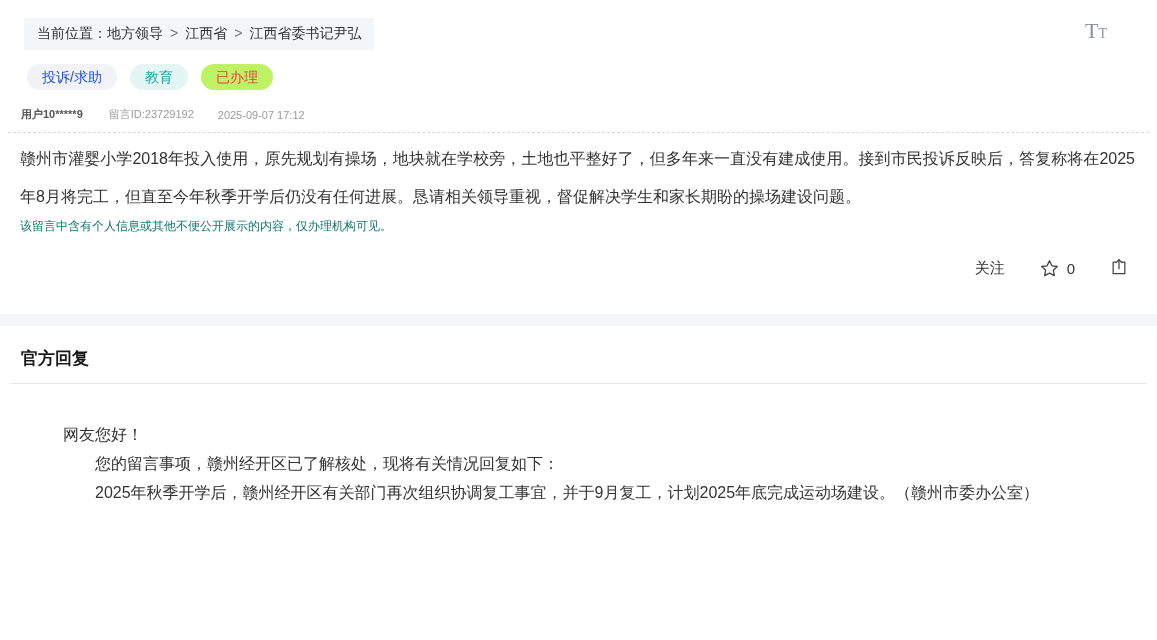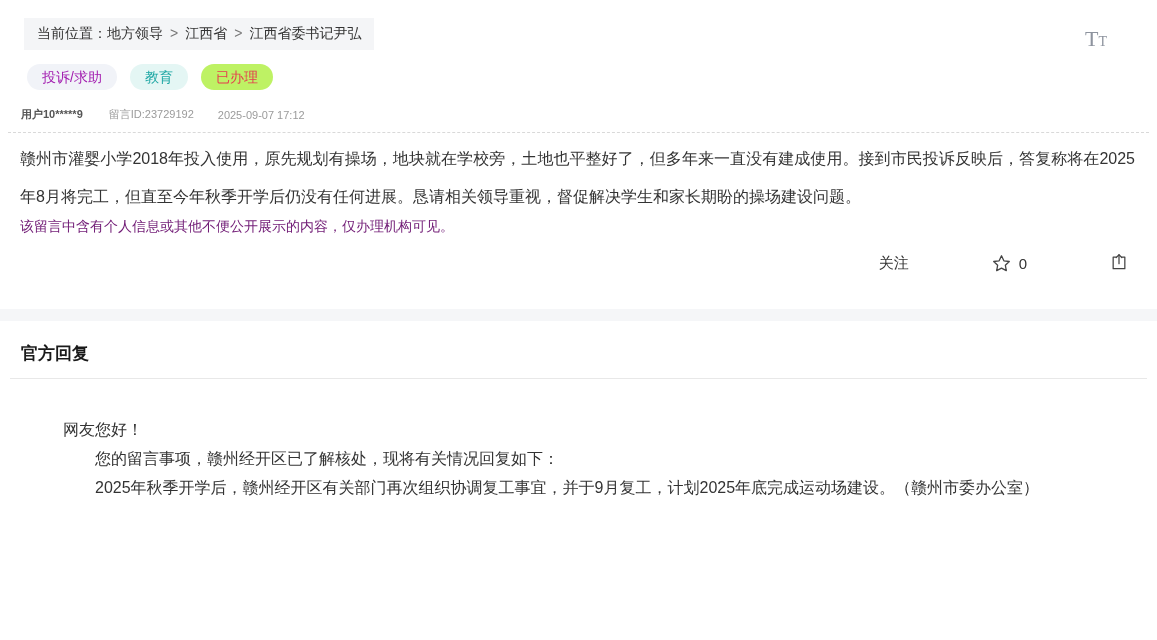--- a/index.html
+++ b/index.html
@@ -19,21 +19,21 @@
     padding: 7px 13px;
     background: #f4f5f7;
     font-size: 14px;
     color: #333;
   }
   .breadcrumb-bar a { color: #333; text-decoration: none; cursor: pointer; }
   .breadcrumb-bar .sep { color: #777; margin: 0 7px; }
 
   
   .font-toggle {
-    position: absolute; top: 28px; right: 50px;
+    position: absolute; top: 20px; right: 50px;
     color: #8d939e; cursor: pointer; line-height: 1;
     font-family: "Liberation Serif", "DejaVu Serif", serif;
   }
   .font-toggle .big { font-size: 22px; }
   .font-toggle .small { font-size: 14px; }
 
   
   .title-row {
     margin: 14px 24px 0 14px;
     display: flex; align-items: center;
@@ -44,21 +44,21 @@
   }
   .tag {
     display: inline-block;
     margin-left: 13px;
     padding: 4px 15px;
     border-radius: 14px;
     font-size: 14px;
     line-height: 18px;
     white-space: nowrap;
   }
-  .tag-gray { background: #f1f3f8; color: #a21caf; }
+  .tag-gray { background: #f1f3f8; color: #1d4ed8; }
   .tag-teal { background: #e4f6f4; color: #1ca6a3; }
   .tag-red  { background: #bef264; color: #e4404e; }
 
   
   .user-row {
     margin: 17px 24px 0 21px;
     font-size: 11px; color: #9b9b9b;
     display: flex; align-items: center;
   }
   .user-name { color: #555; font-weight: bold; margin-right: 26px; }
@@ -70,28 +70,28 @@
   }
 
   
   .msg-body {
     margin: 7px 22px 0 20px;
     font-size: 16px; line-height: 38px; color: #333;
     text-align: justify;
   }
   .privacy-note {
     margin: 2px 22px 0 20px;
-    font-size: 14px; color: #701a75;
+    font-size: 12px; color: #0f766e;
   }
 
   
   .action-row {
-    margin: 16px 28px 0 0;
+    margin: 22px 28px 0 0;
     display: flex; justify-content: flex-end; align-items: center;
-    font-size: 15px; color: #333; gap: 48px;
+    font-size: 15px; color: #333;
   }
   .action-row > * { cursor: pointer; }
   .follow-btn { margin-right: 34px; }
   .like-btn { display: flex; align-items: center; margin-right: 34px; }
   .like-btn svg { margin-right: 7px; }
   .icon-stroke { stroke: #444; fill: none; stroke-width: 1.5; stroke-linecap: round; stroke-linejoin: round; }
 
   
   .section1 { padding-bottom: 34px; background: #fff; }
   .gray-band { height: 12px; background: #f5f6f8; }

